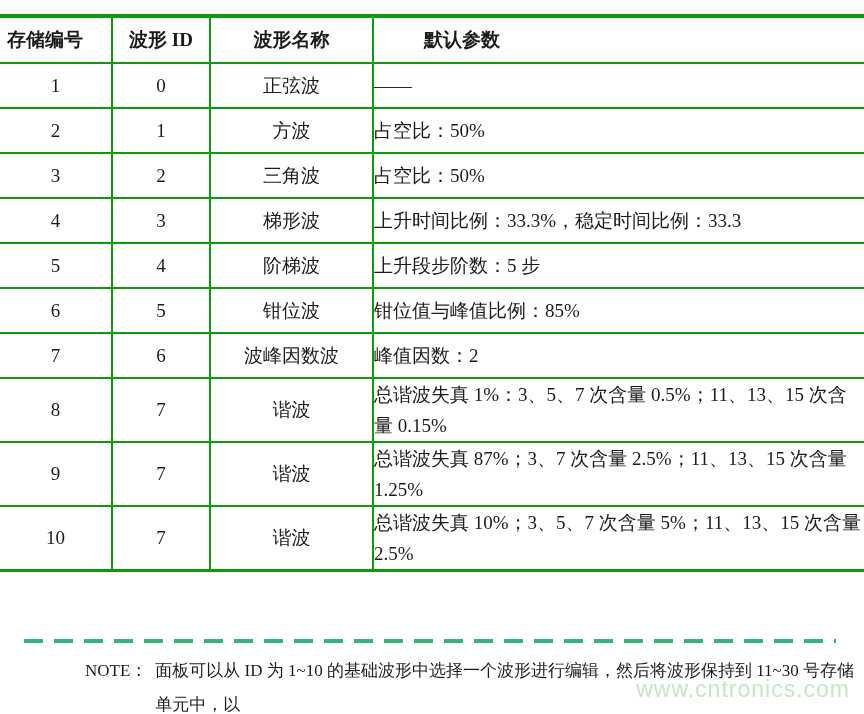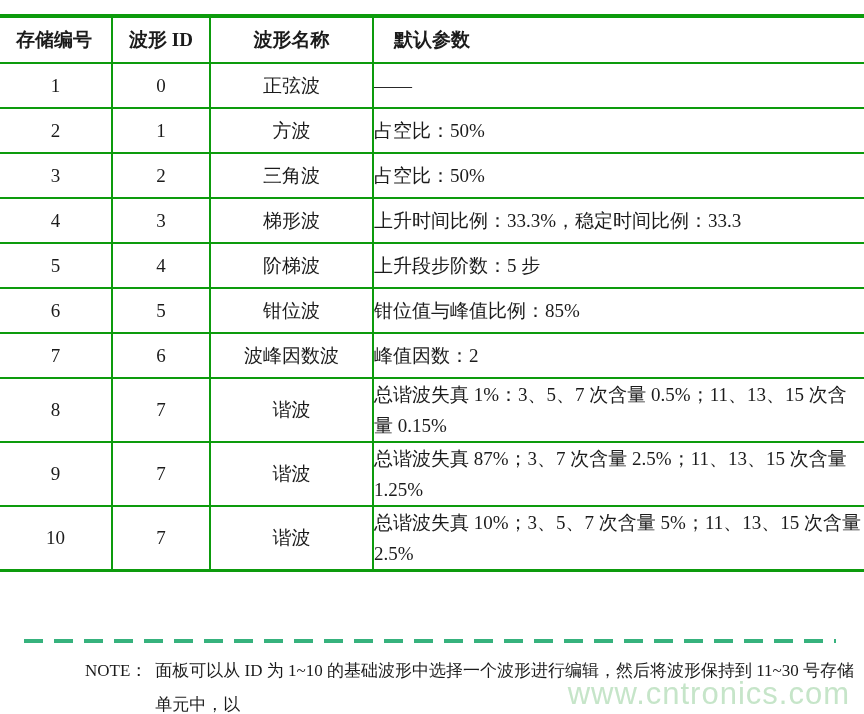--- a/index.html
+++ b/index.html
@@ -24,22 +24,22 @@
     border:2px solid #0d9b0d;
     font-size:19px;
     padding:0;
     vertical-align:middle;
     background:#fff;
   }
   table.wave td:first-child, table.wave th:first-child{border-left:none;}
   table.wave td:last-child,  table.wave th:last-child{border-right:none;}
   tr.hdr{height:47px;}
   tr.hdr th{font-weight:bold;text-align:center;}
-  tr.hdr th.h-left{text-align:left;padding-left:16px;}
-  tr.hdr th.h-param{text-align:left;padding-left:20px;}
+  tr.hdr th.h-left{text-align:left;padding-left:7px;}
+  tr.hdr th.h-param{text-align:left;padding-left:50px;}
   tbody tr{height:45px;}
   td.c{text-align:center;}
   td.p-ind{
     text-align:left;padding-left:50px;
     white-space:nowrap;overflow:hidden;
   }
   td.p-flush{
     text-align:left;
     padding:6px 4px 6px 6px;
     line-height:31px;
@@ -61,21 +61,21 @@
     display:flex;
     font-size:17px;
     line-height:34px;
   }
   .note-label{flex:0 0 auto;margin-right:8px;}
   .note-body{width:712px;}
   .watermark{
     position:absolute;
     right:14px;top:676px;
     font-family:"Liberation Sans","DejaVu Sans",sans-serif;
-    font-size:31px;
+    font-size:23px;
     letter-spacing:1px;
     color:#c6e5c9;
   }
 </style>
 </head>
 <body>
 
 <table class="wave">
   <colgroup>
     <col style="width:112px">

